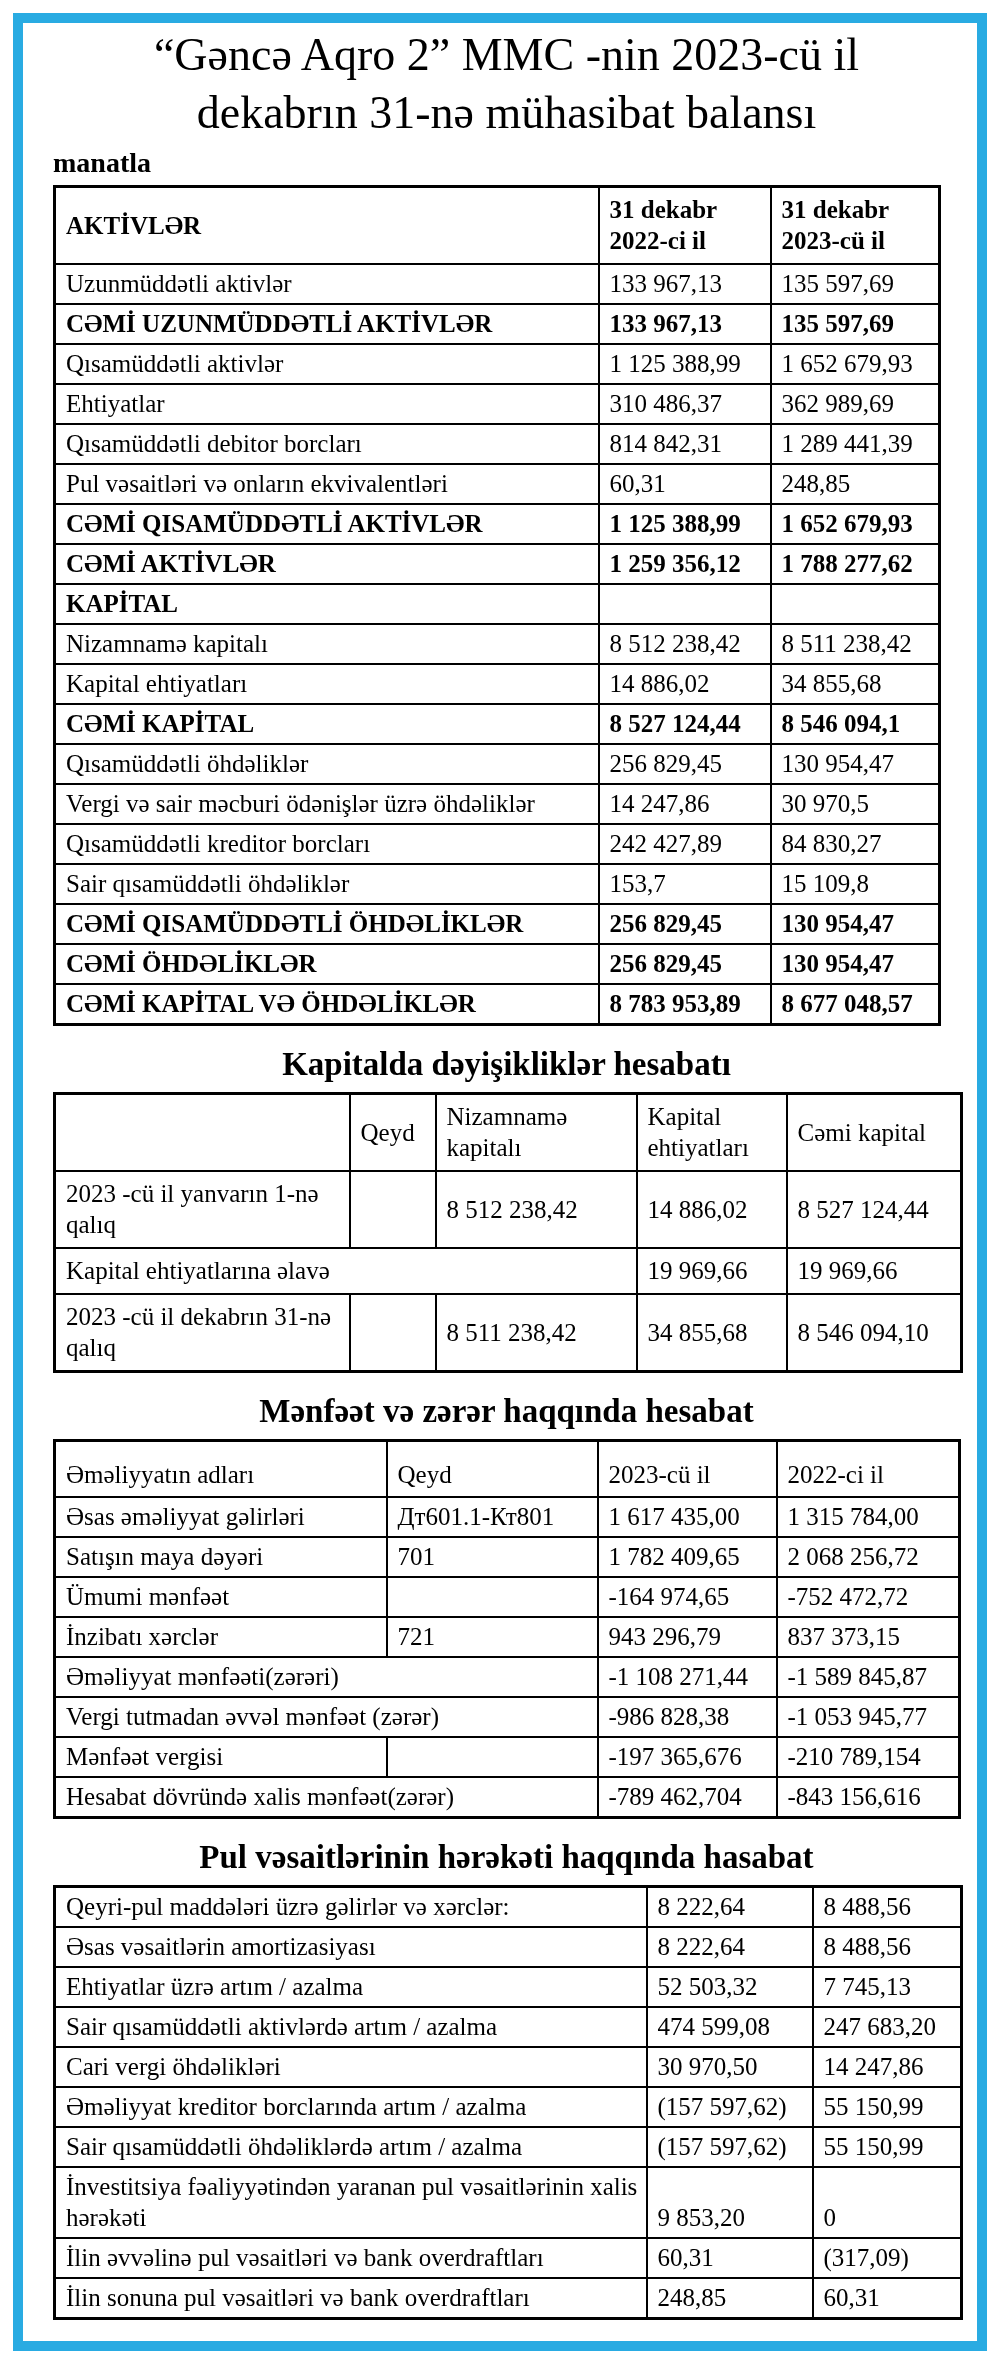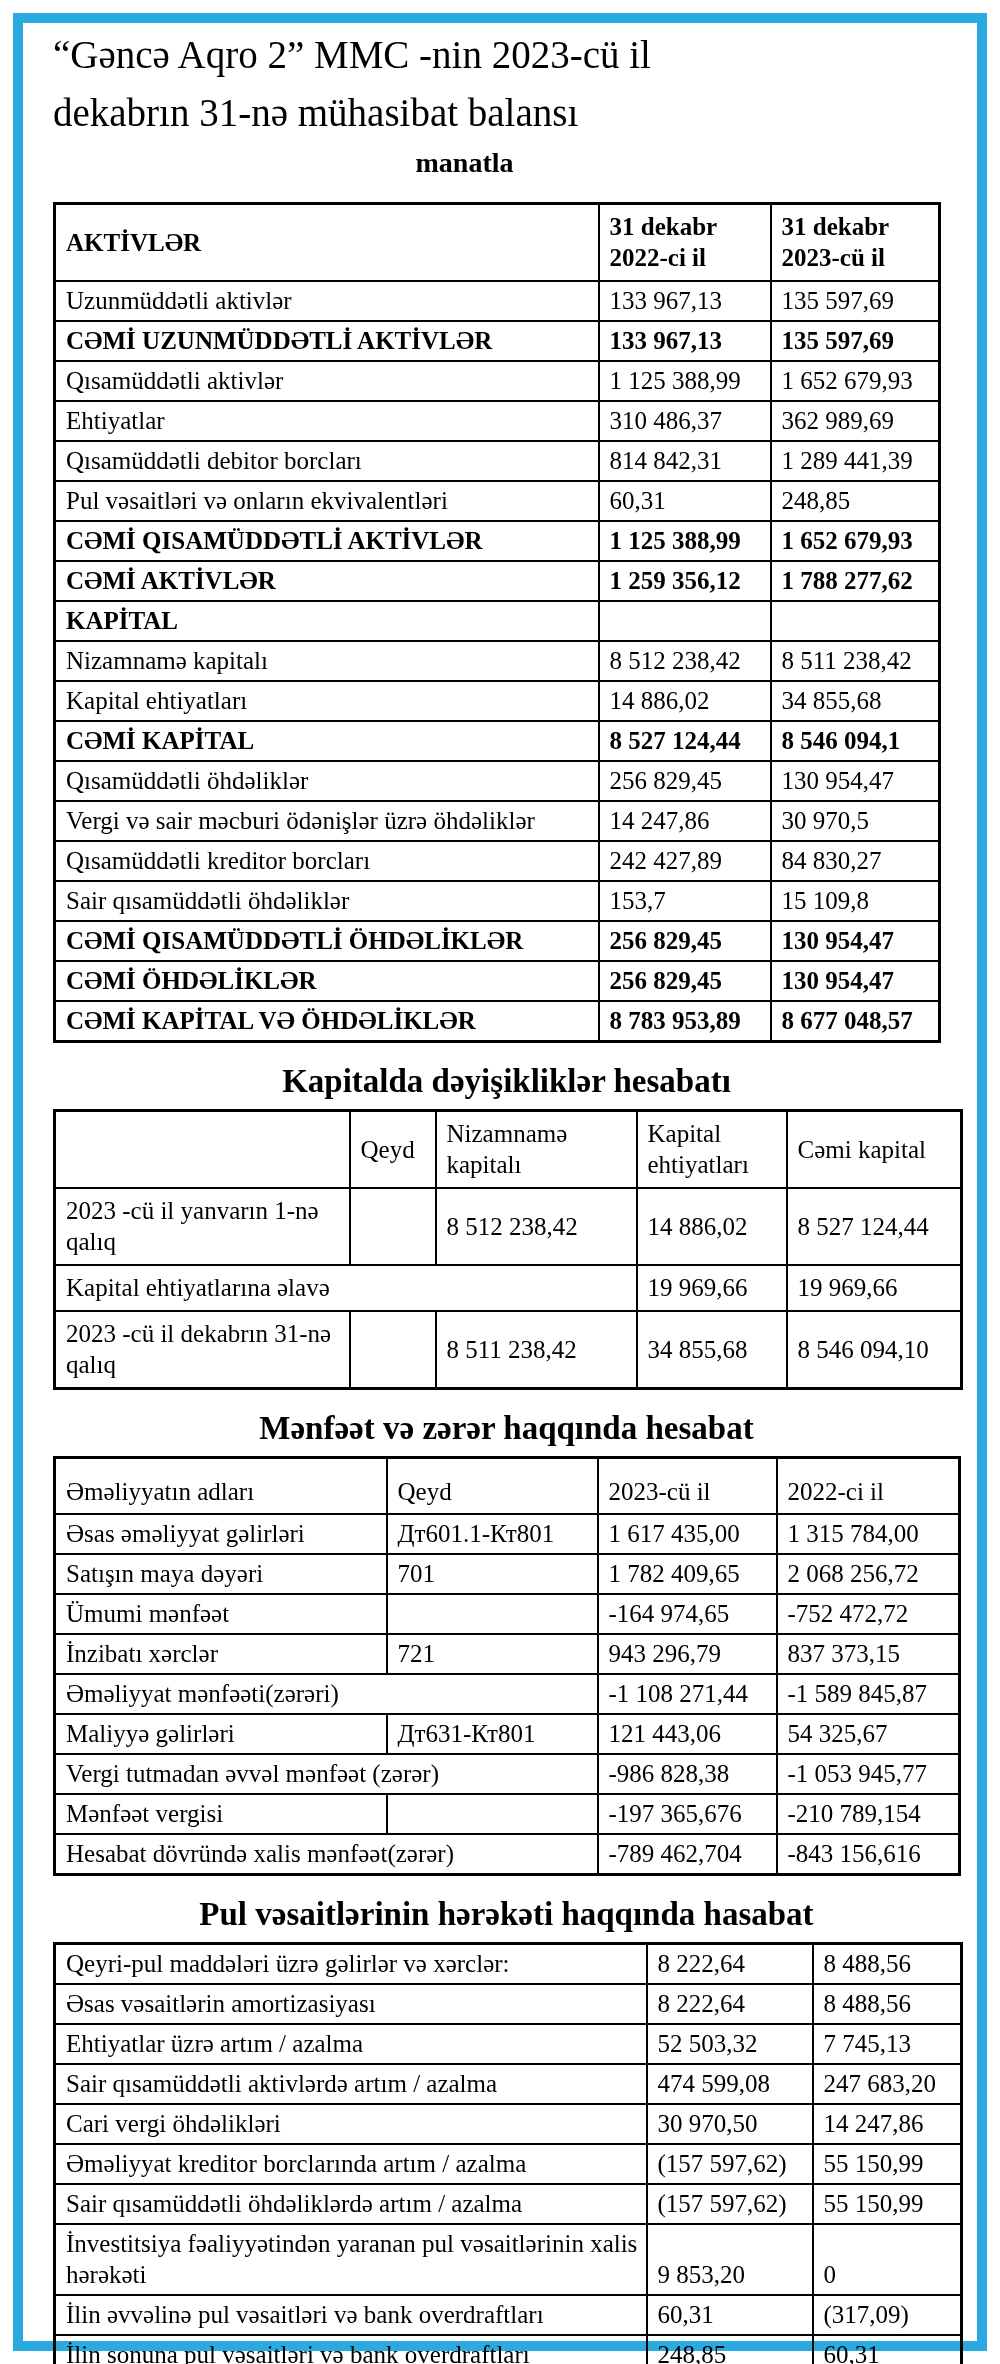--- a/index.html
+++ b/index.html
@@ -2,22 +2,22 @@
 <html><head>
 <meta charset="utf-8">
 <style>
   html,body{margin:0;padding:0;background:#ffffff;}
   .page{
     position:relative;width:1000px;height:2364px;background:#ffffff;
     font-family:"Liberation Serif","DejaVu Serif",serif;color:#000;overflow:hidden;
   }
   .frame{position:absolute;inset:13px;border:10px solid #29ABE2;pointer-events:none;}
   .content{position:absolute;left:53px;top:26px;width:907px;}
-  .doc-title{text-align:left;font-size:39px;line-height:58px;font-weight:normal;margin:0;}
-  .unit{text-align:center;padding-right:84px;font-weight:bold;font-size:28px;line-height:33px;margin:4px 0 23px 0;}
+  .doc-title{text-align:center;font-size:46px;line-height:58px;font-weight:normal;margin:0;}
+  .unit{text-align:left;padding-right:84px;font-weight:bold;font-size:28px;line-height:33px;margin:4px 0 6px 0;}
   table.t{border-collapse:collapse;table-layout:fixed;border:3px solid #000;}
   .t th,.t td{
     border:2px solid #000;font-size:25px;line-height:31px;font-weight:normal;
     text-align:left;vertical-align:middle;padding:3px 8px 4px 10px;overflow:hidden;
   }
   .center{text-align:center;}
   .bold,tr.bold td{font-weight:bold;}
   .t3 td.lab.bold ~ td{font-weight:normal;}
   .sec{font-size:33px;line-height:40px;font-weight:bold;text-align:center;margin:18px 0 8px 0;}
   
@@ -244,26 +244,20 @@
             <td class="val qeyd">721</td>
             <td class="val">943 296,79</td>
             <td class="val">837 373,15</td>
           </tr>
           <tr>
             <td colspan="2" class="lab bold">Əməliyyat mənfəəti(zərəri)</td>
             <td class="val">-1 108 271,44</td>
             <td class="val">-1 589 845,87</td>
           </tr>
           <tr>
-            <td class="lab">Maliyyə gəlirləri</td>
-            <td class="val qeyd">Дт631-Кт801</td>
-            <td class="val">121 443,06</td>
-            <td class="val">54 325,67</td>
-          </tr>
-          <tr>
             <td colspan="2" class="lab bold">Vergi tutmadan əvvəl mənfəət (zərər)</td>
             <td class="val">-986 828,38</td>
             <td class="val">-1 053 945,77</td>
           </tr>
           <tr>
             <td class="lab">Mənfəət vergisi</td>
             <td class="val qeyd"></td>
             <td class="val">-197 365,676</td>
             <td class="val">-210 789,154</td>
           </tr>

